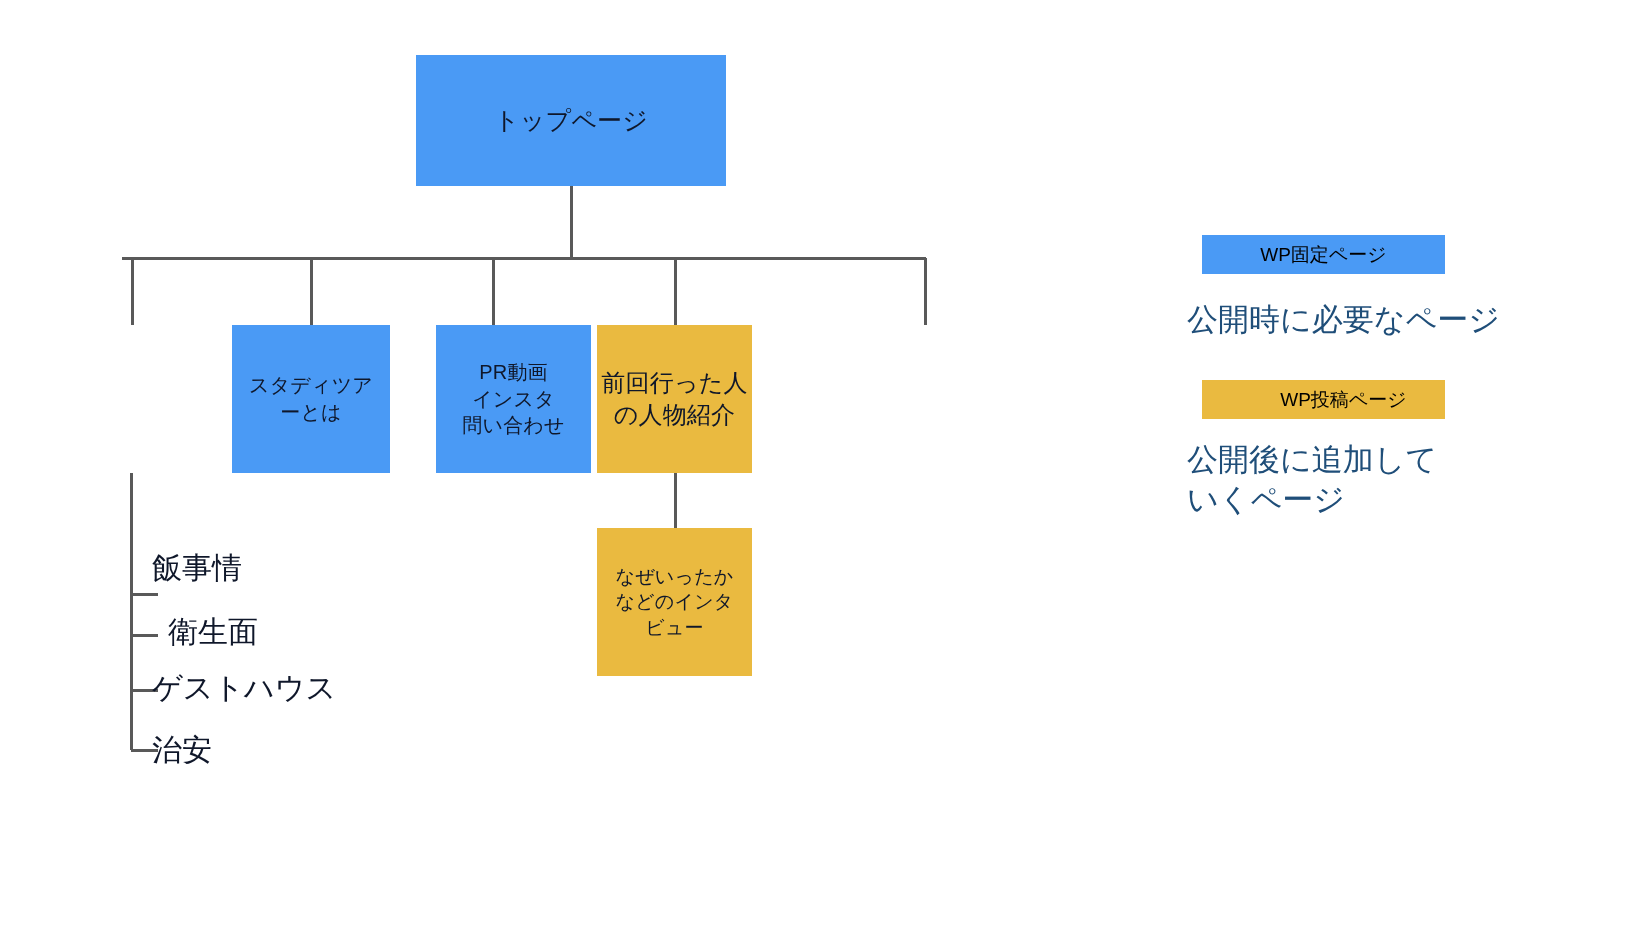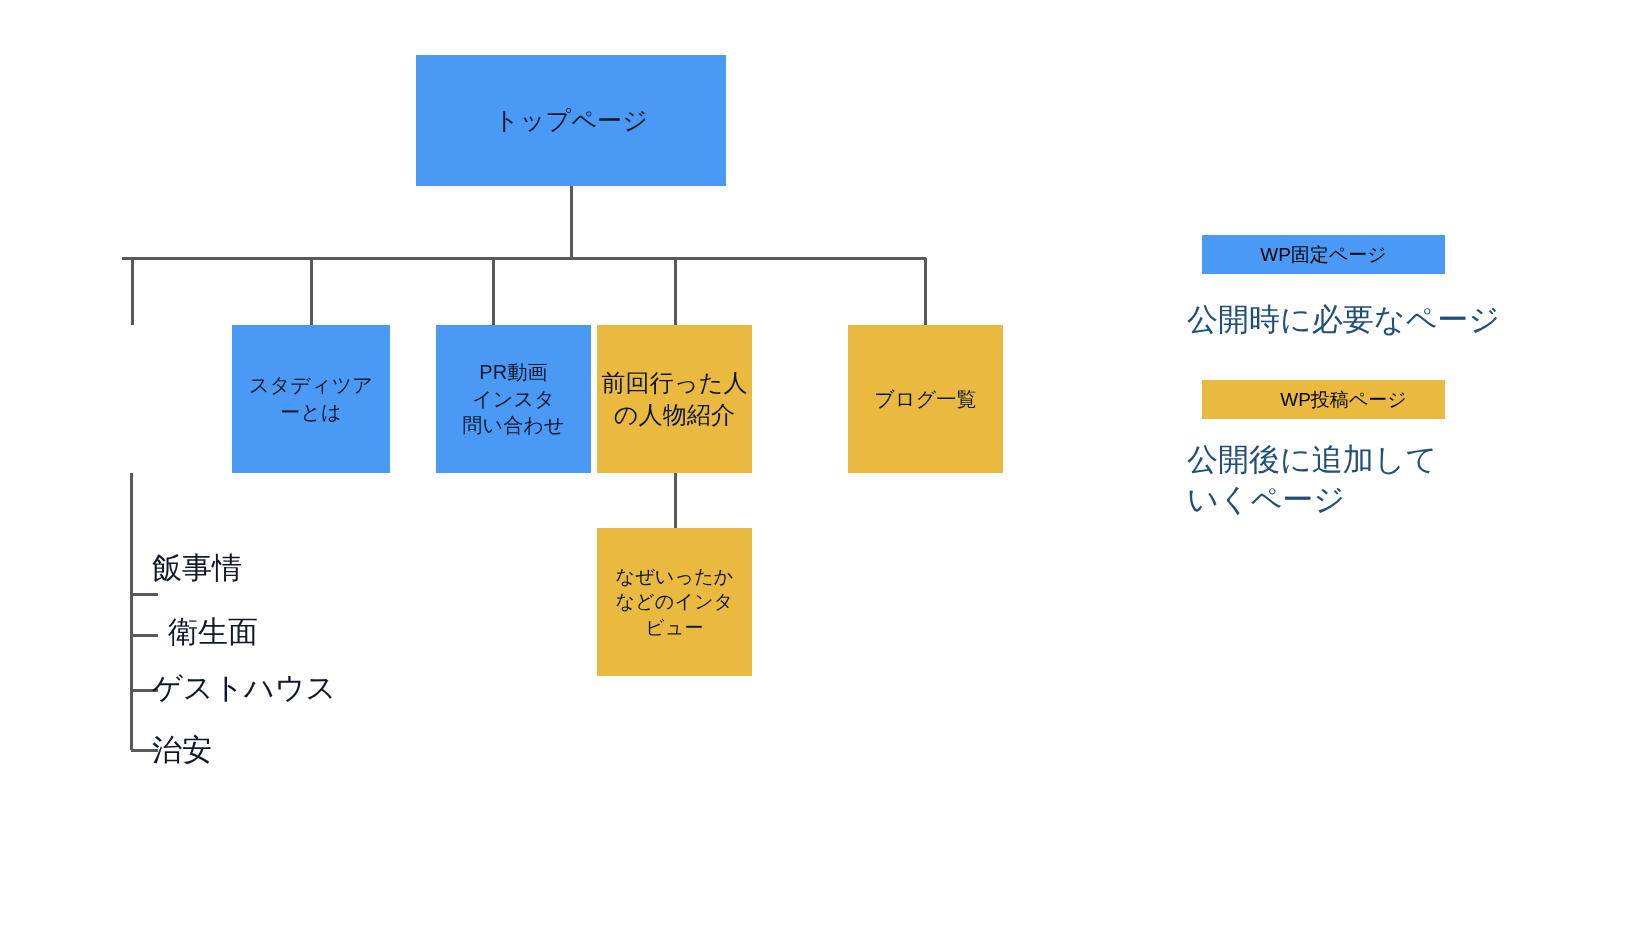--- a/index.html
+++ b/index.html
@@ -167,21 +167,20 @@
   <div class="node blue" id="node-studytour">スタディツア
 ーとは</div>
 
   <div class="node blue" id="node-pr">PR動画
 インスタ
 問い合わせ</div>
 
   <div class="node orange" id="node-people">前回行った人
 の人物紹介</div>
 
-  <div class="node orange" id="node-blog">ブログ一覧</div>
 
   <div class="node orange" id="node-interview">なぜいったか
 などのインタ
 ビュー</div>
 
   <div class="leaf-label leaf-0">飯事情</div>
   <div class="leaf-label leaf-1">衛生面</div>
   <div class="leaf-label leaf-2">ゲストハウス</div>
   <div class="leaf-label leaf-3">治安</div>
 

